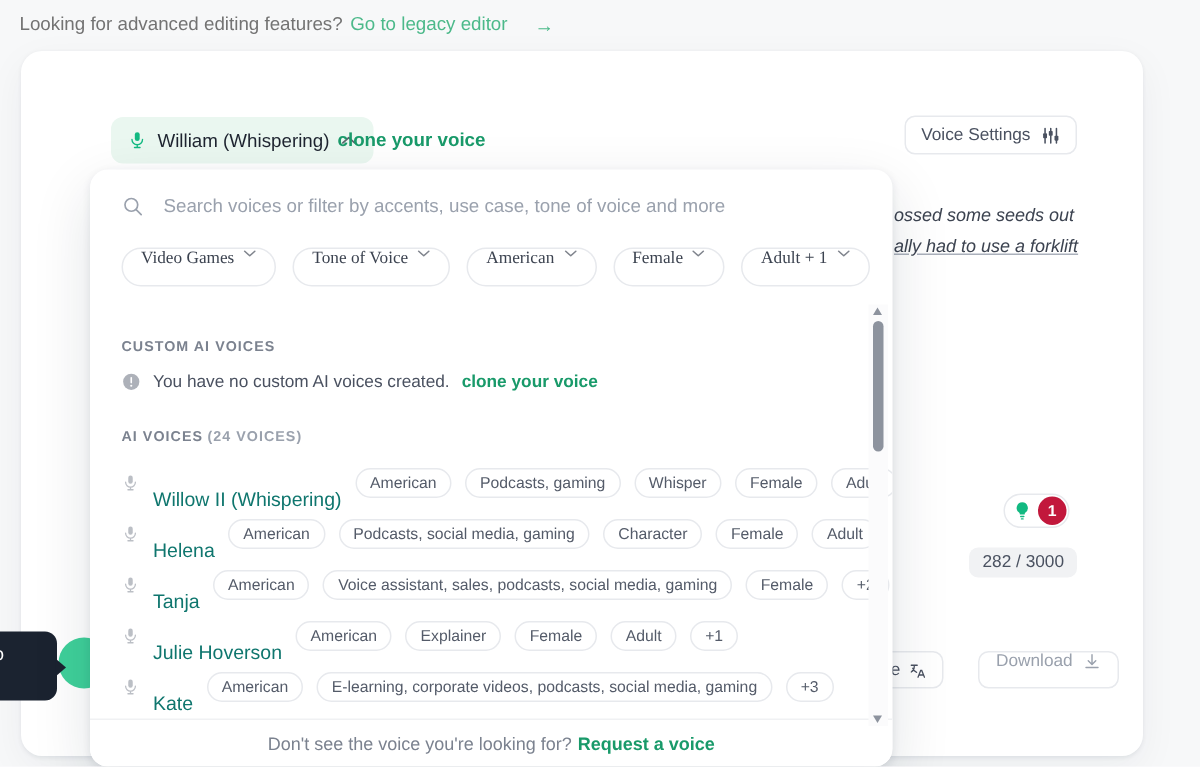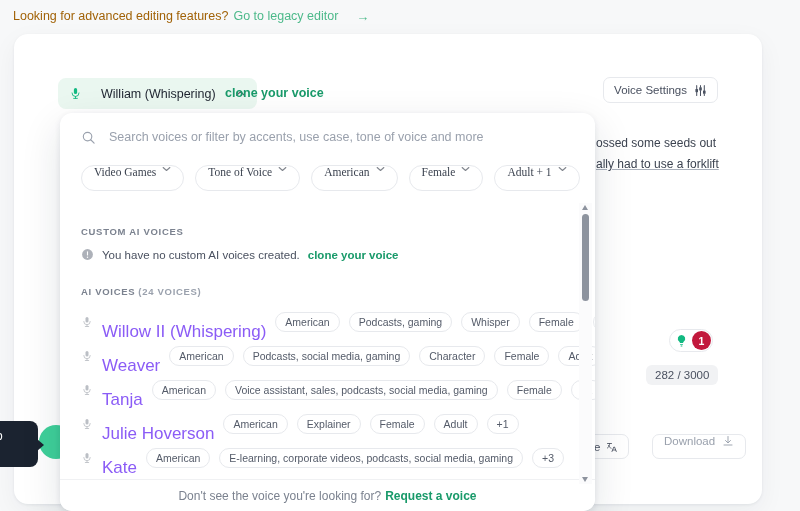--- a/index.html
+++ b/index.html
@@ -10,38 +10,38 @@
     overflow: hidden;
   }
   .app { position: relative; width: 800px; height: 511px; }
 
   
   .banner {
     position: absolute; top: 0; left: 0; width: 800px; height: 32px;
     display: flex; align-items: center; padding-left: 13px;
     font-size: 12.5px; color: #1e2430; background: #f7f8f9;
   }
-  .banner-q { color: #a16207; }
+  .banner-q { color: #737373; }
   .banner-link {
     color: #4cb98a; font-size: 12.5px; margin-left: 5px;
     display: flex; align-items: center; gap: 18px; cursor: pointer;
   }
   .arrow-r { font-size: 13px; line-height: 1; }
 
   
   .card {
     position: absolute; left: 14px; top: 34px; width: 748px; height: 470px;
     background: #fff; border-radius: 14px;
     box-shadow: 0 1px 3px rgba(20,30,50,.07), 0 8px 26px rgba(20,30,50,.05);
   }
 
   
   .voice-chip {
-    position: absolute; left: 58px; top: 78px; height: 31px;
-    display: flex; align-items: center; gap: 19px;
+    position: absolute; left: 74px; top: 78px; height: 31px;
+    display: flex; align-items: center; gap: 7px;
     background: #eaf7f0; border-radius: 8px; padding: 0 11px;
     cursor: pointer; z-index: 6;
   }
   .voice-chip .label { font-size: 12.5px; color: #1e2430; }
   .mic-ico { width: 13px; height: 15px; display: block; }
   .chev-up { width: 11px; height: 7px; display: block; opacity: .8; }
 
   .clone-top {
     position: absolute; left: 225px; top: 86px;
     font-size: 12.5px; font-weight: bold; color: #199a6a; cursor: pointer; z-index: 6;
@@ -52,20 +52,21 @@
     display: flex; align-items: center; gap: 7px;
     border: 1px solid #e7e9ed; border-radius: 7px; padding: 0 10px;
     font-size: 11.5px; color: #4a5160; background: #fff; cursor: pointer; z-index: 3;
   }
 
   
   .bg-text {
     position: absolute; left: 596px; top: 133px; width: 180px;
     font-size: 12px; color: #3c4350; line-height: 21px; z-index: 1;
     white-space: nowrap;
+    font-style: italic;
   }
   .bg-text u { text-decoration: underline; text-decoration-color: #aab0bb; }
 
   .hint-badge {
     position: absolute; left: 669px; top: 329px; z-index: 2;
     display: flex; align-items: center;
     border: 1px solid #e7e9ed; border-radius: 13px; background: #fff;
     height: 23px; padding: 0 1px 0 4px;
   }
   .bulb { width: 15px; height: 15px; display: block; }
@@ -152,21 +153,21 @@
     padding: 11px 0 0 21px; font-size: 11.5px; color: #4a5160;
   }
   .info-ico { width: 13px; height: 13px; display: block; opacity: .55; }
   .clone-inline { color: #199a6a; font-weight: bold; cursor: pointer; }
 
   .voice-row {
     display: flex; align-items: center; gap: 9px;
     padding: 0 0 0 21px; height: 34px; cursor: pointer;
   }
   .voice-row .vmic { width: 12px; height: 14px; display: block; opacity: .45; flex: none; }
-  .voice-name { font-size: 17px; color: #8b5cf6; white-space: nowrap; margin-top: 20px; }
+  .voice-name { font-size: 13px; color: #0f766e; white-space: nowrap; margin-top: 20px; }
   .tag {
     border: 1px solid #e7e9ed; border-radius: 11px; height: 20px;
     display: flex; align-items: center; padding: 0 9px;
     font-size: 10.5px; color: #545b69; white-space: nowrap;
   }
 
   .sbar {
     position: absolute; right: 3px; top: 90px; width: 13px; height: 281px;
     background: #fbfbfc; z-index: 12;
   }
@@ -335,21 +336,21 @@
         <span class="tag">Whisper</span>
         <span class="tag">Female</span>
         <span class="tag">Adult</span>
       </div>
 
       <div class="voice-row">
         <svg class="vmic" viewBox="0 0 24 24">
             <rect x="9" y="2" width="6" height="11" rx="3" fill="#6b7280"></rect>
             <path d="M5.5 11a6.5 6.5 0 0 0 13 0M12 17.5V21M8.6 21h6.8" stroke="#6b7280" stroke-width="1.7" fill="none" stroke-linecap="round"></path>
           </svg>
-        <span class="voice-name">Weaver</span>
+        <span class="voice-name">Helena</span>
         <span class="tag">American</span>
         <span class="tag">Podcasts, social media, gaming</span>
         <span class="tag">Character</span>
         <span class="tag">Female</span>
         <span class="tag">Adult</span>
       </div>
 
       <div class="voice-row">
         <svg class="vmic" viewBox="0 0 24 24">
             <rect x="9" y="2" width="6" height="11" rx="3" fill="#6b7280"></rect>

